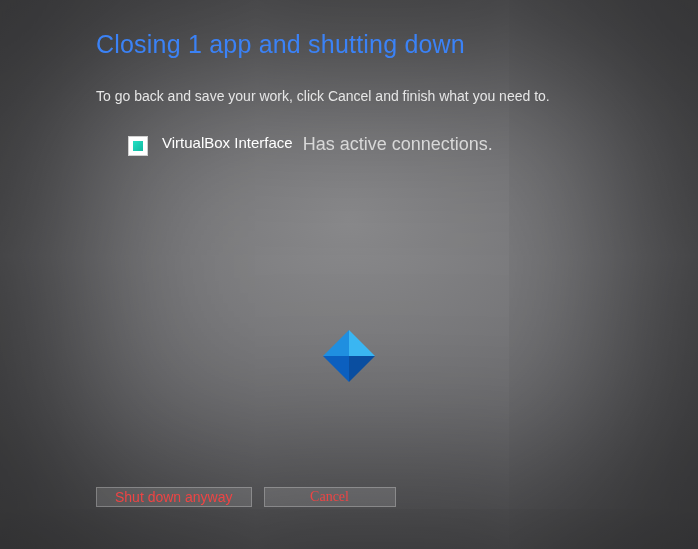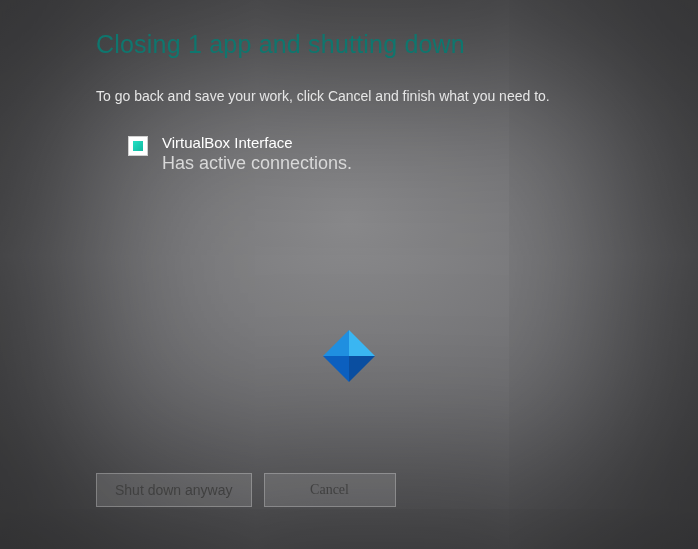--- a/index.html
+++ b/index.html
@@ -12,21 +12,21 @@
   }
   .header {
     position: absolute;
     top: 30px;
     left: 96px;
     right: 40px;
   }
   .title {
     font-size: 25px;
     font-weight: 400;
-    color: #0f766e;
+    color: #3b82f6;
     letter-spacing: 0.2px;
     margin-bottom: 4px;
   }
   .subtitle {
     font-size: 14px;
     font-weight: 400;
     color: #e6e6e6;
     margin-top: 29px;
   }
   .app-item {
@@ -46,44 +46,44 @@
     align-items: center;
     justify-content: center;
     margin-top: 2px;
     flex-shrink: 0;
   }
   .app-icon-inner {
     width: 10px;
     height: 10px;
     background: linear-gradient(135deg, #24e0c4 0%, #12b8a0 100%);
   }
-  .app-text { display: flex; flex-direction: column; gap: 2px; }
+  .app-text { display: flex; flex-direction: row; gap: 10px; }
   .app-name { font-size: 15px; color: #ffffff; }
   .app-status { font-size: 18px; color: #d8d8d8; }
   .center-logo {
     position: absolute;
     top: 330px;
     left: 50%;
     transform: translateX(-50%);
     width: 52px;
     height: 52px;
   }
   .buttons {
     position: absolute;
     bottom: 42px;
     left: 96px;
     display: flex;
     gap: 12px;
   }
   .btn {
     min-width: 152px;
-    height: 34px;
+    height: 20px;
     background: rgba(255,255,255,0.12);
     border: 1px solid rgba(255,255,255,0.25);
-    color: #404040;
+    color: #ef4444;
     font-size: 14px;
     font-family: inherit;
     cursor: pointer;
     padding: 0 18px;
     text-align: center;
     display: flex;
     align-items: center;
     justify-content: center;
   }
   .btn.cancel { min-width: 132px; font-family: Liberation Serif, serif; }

